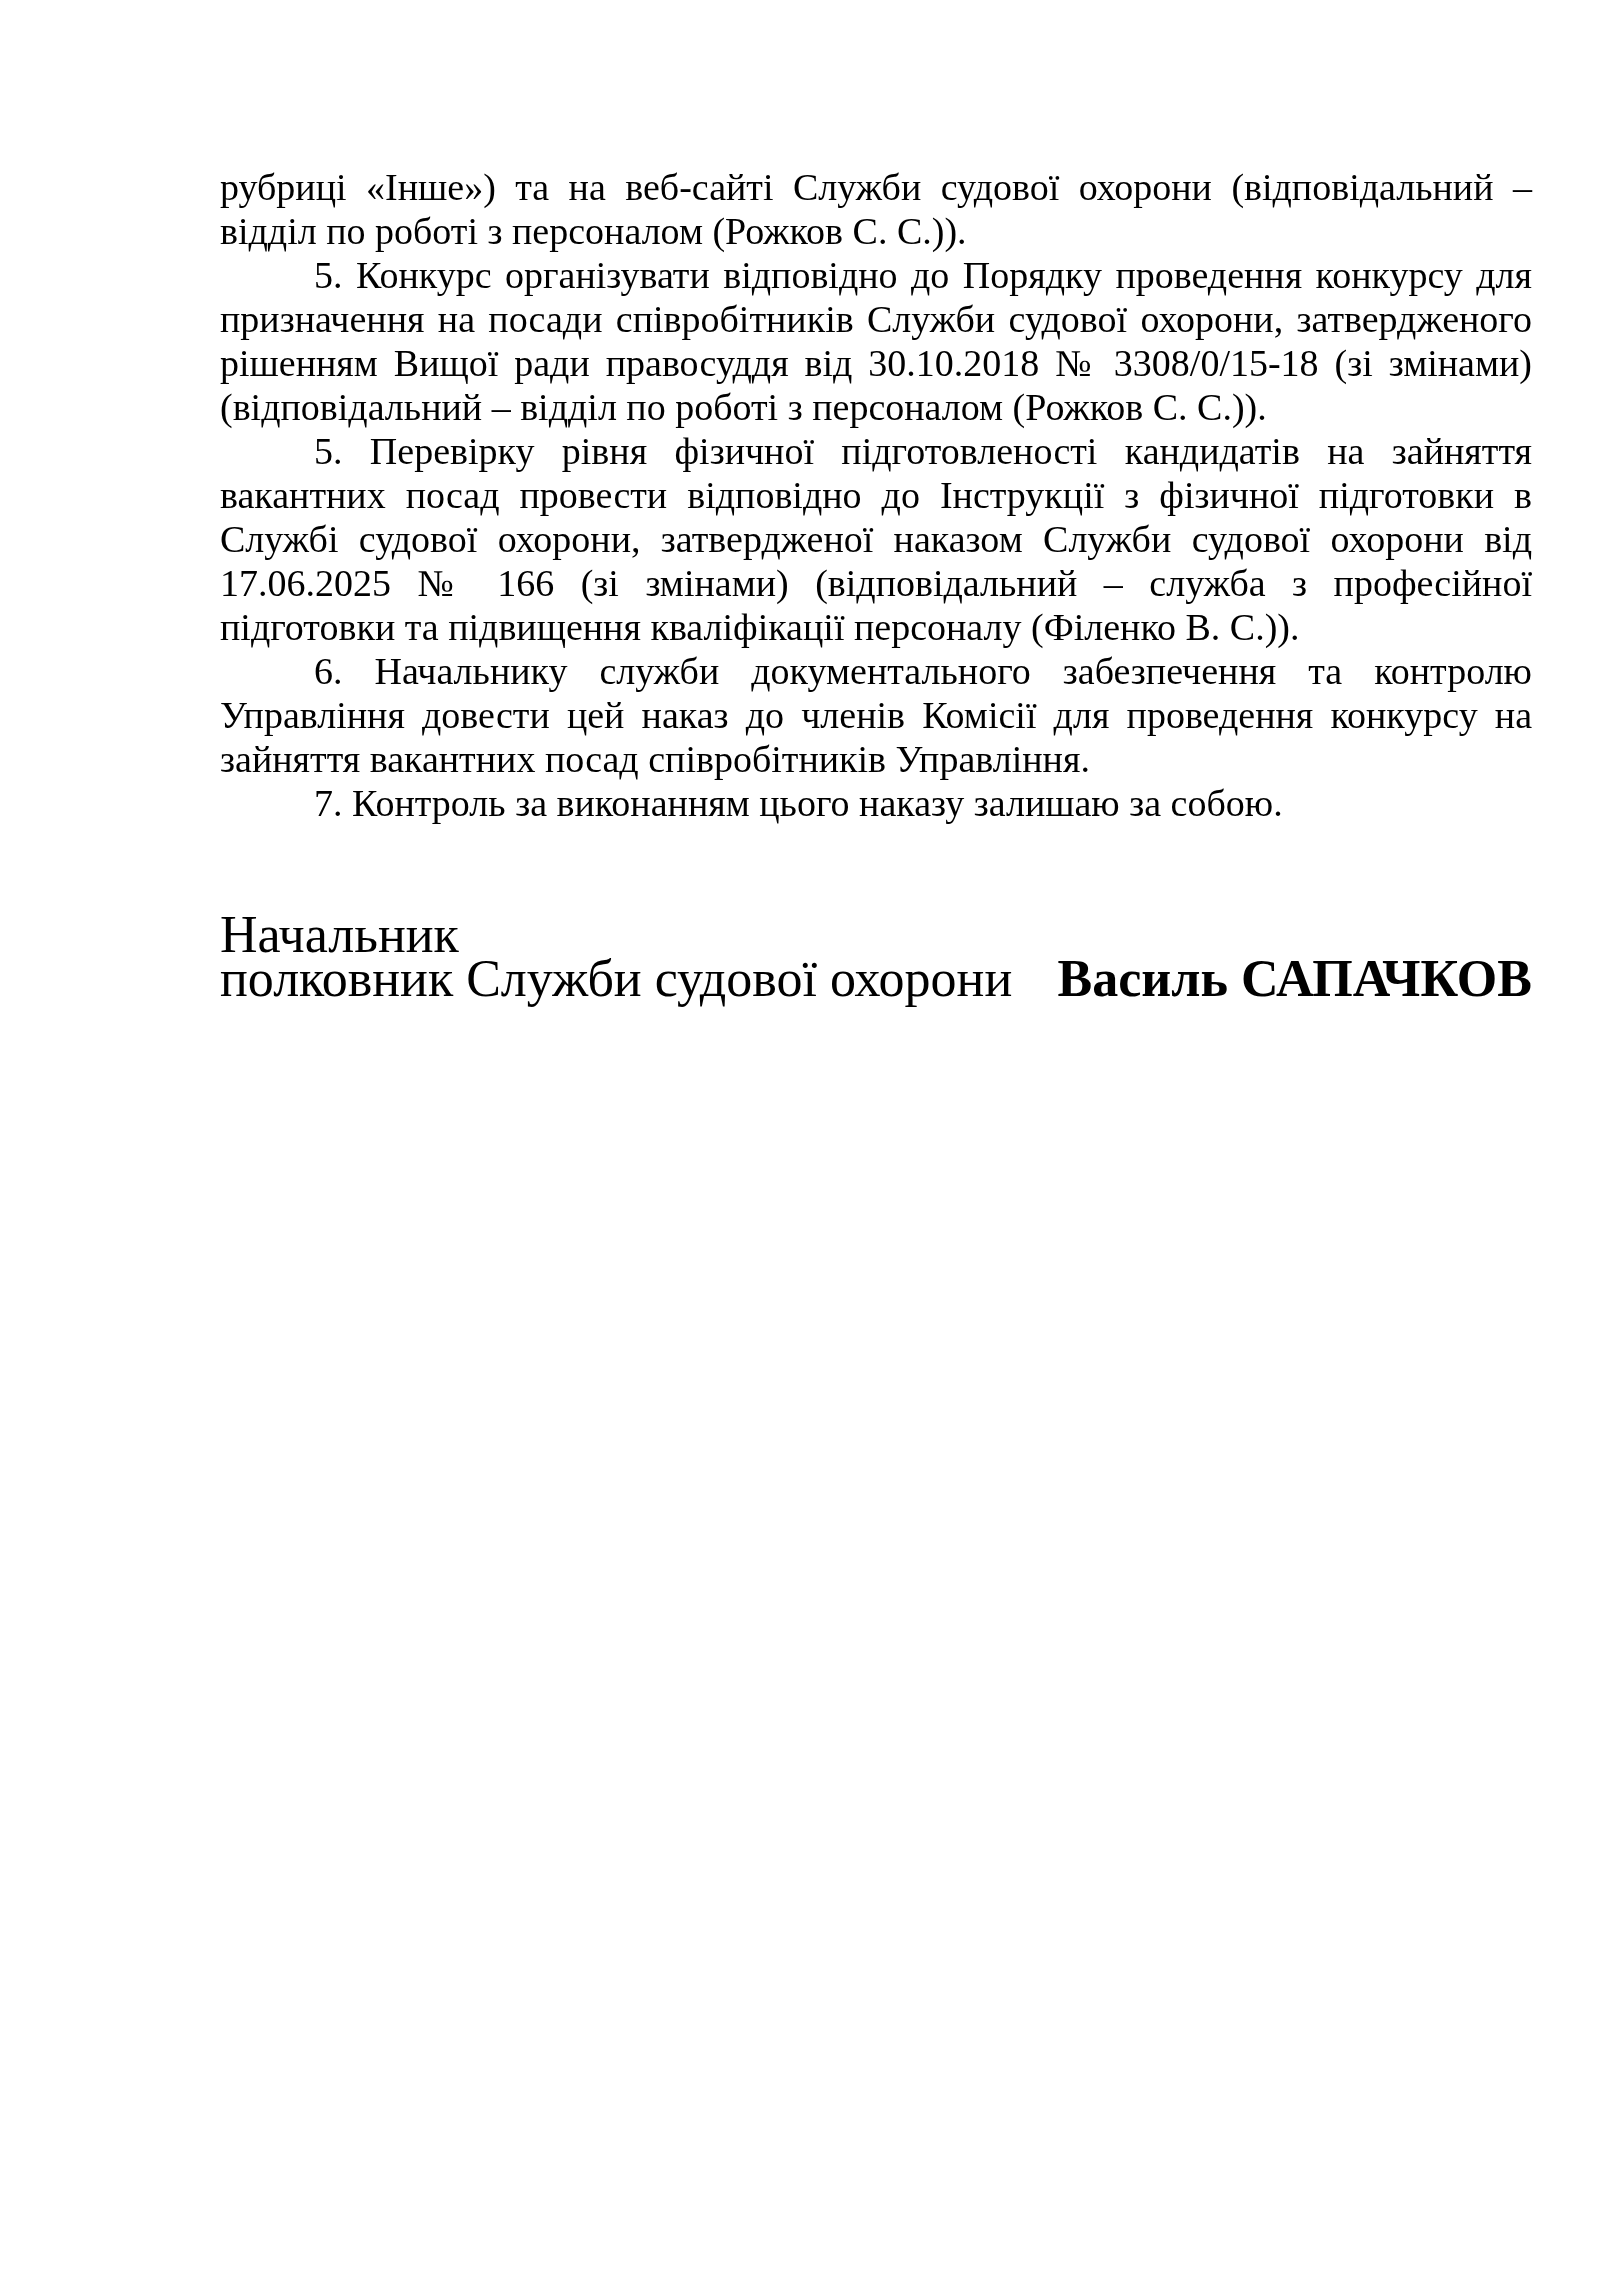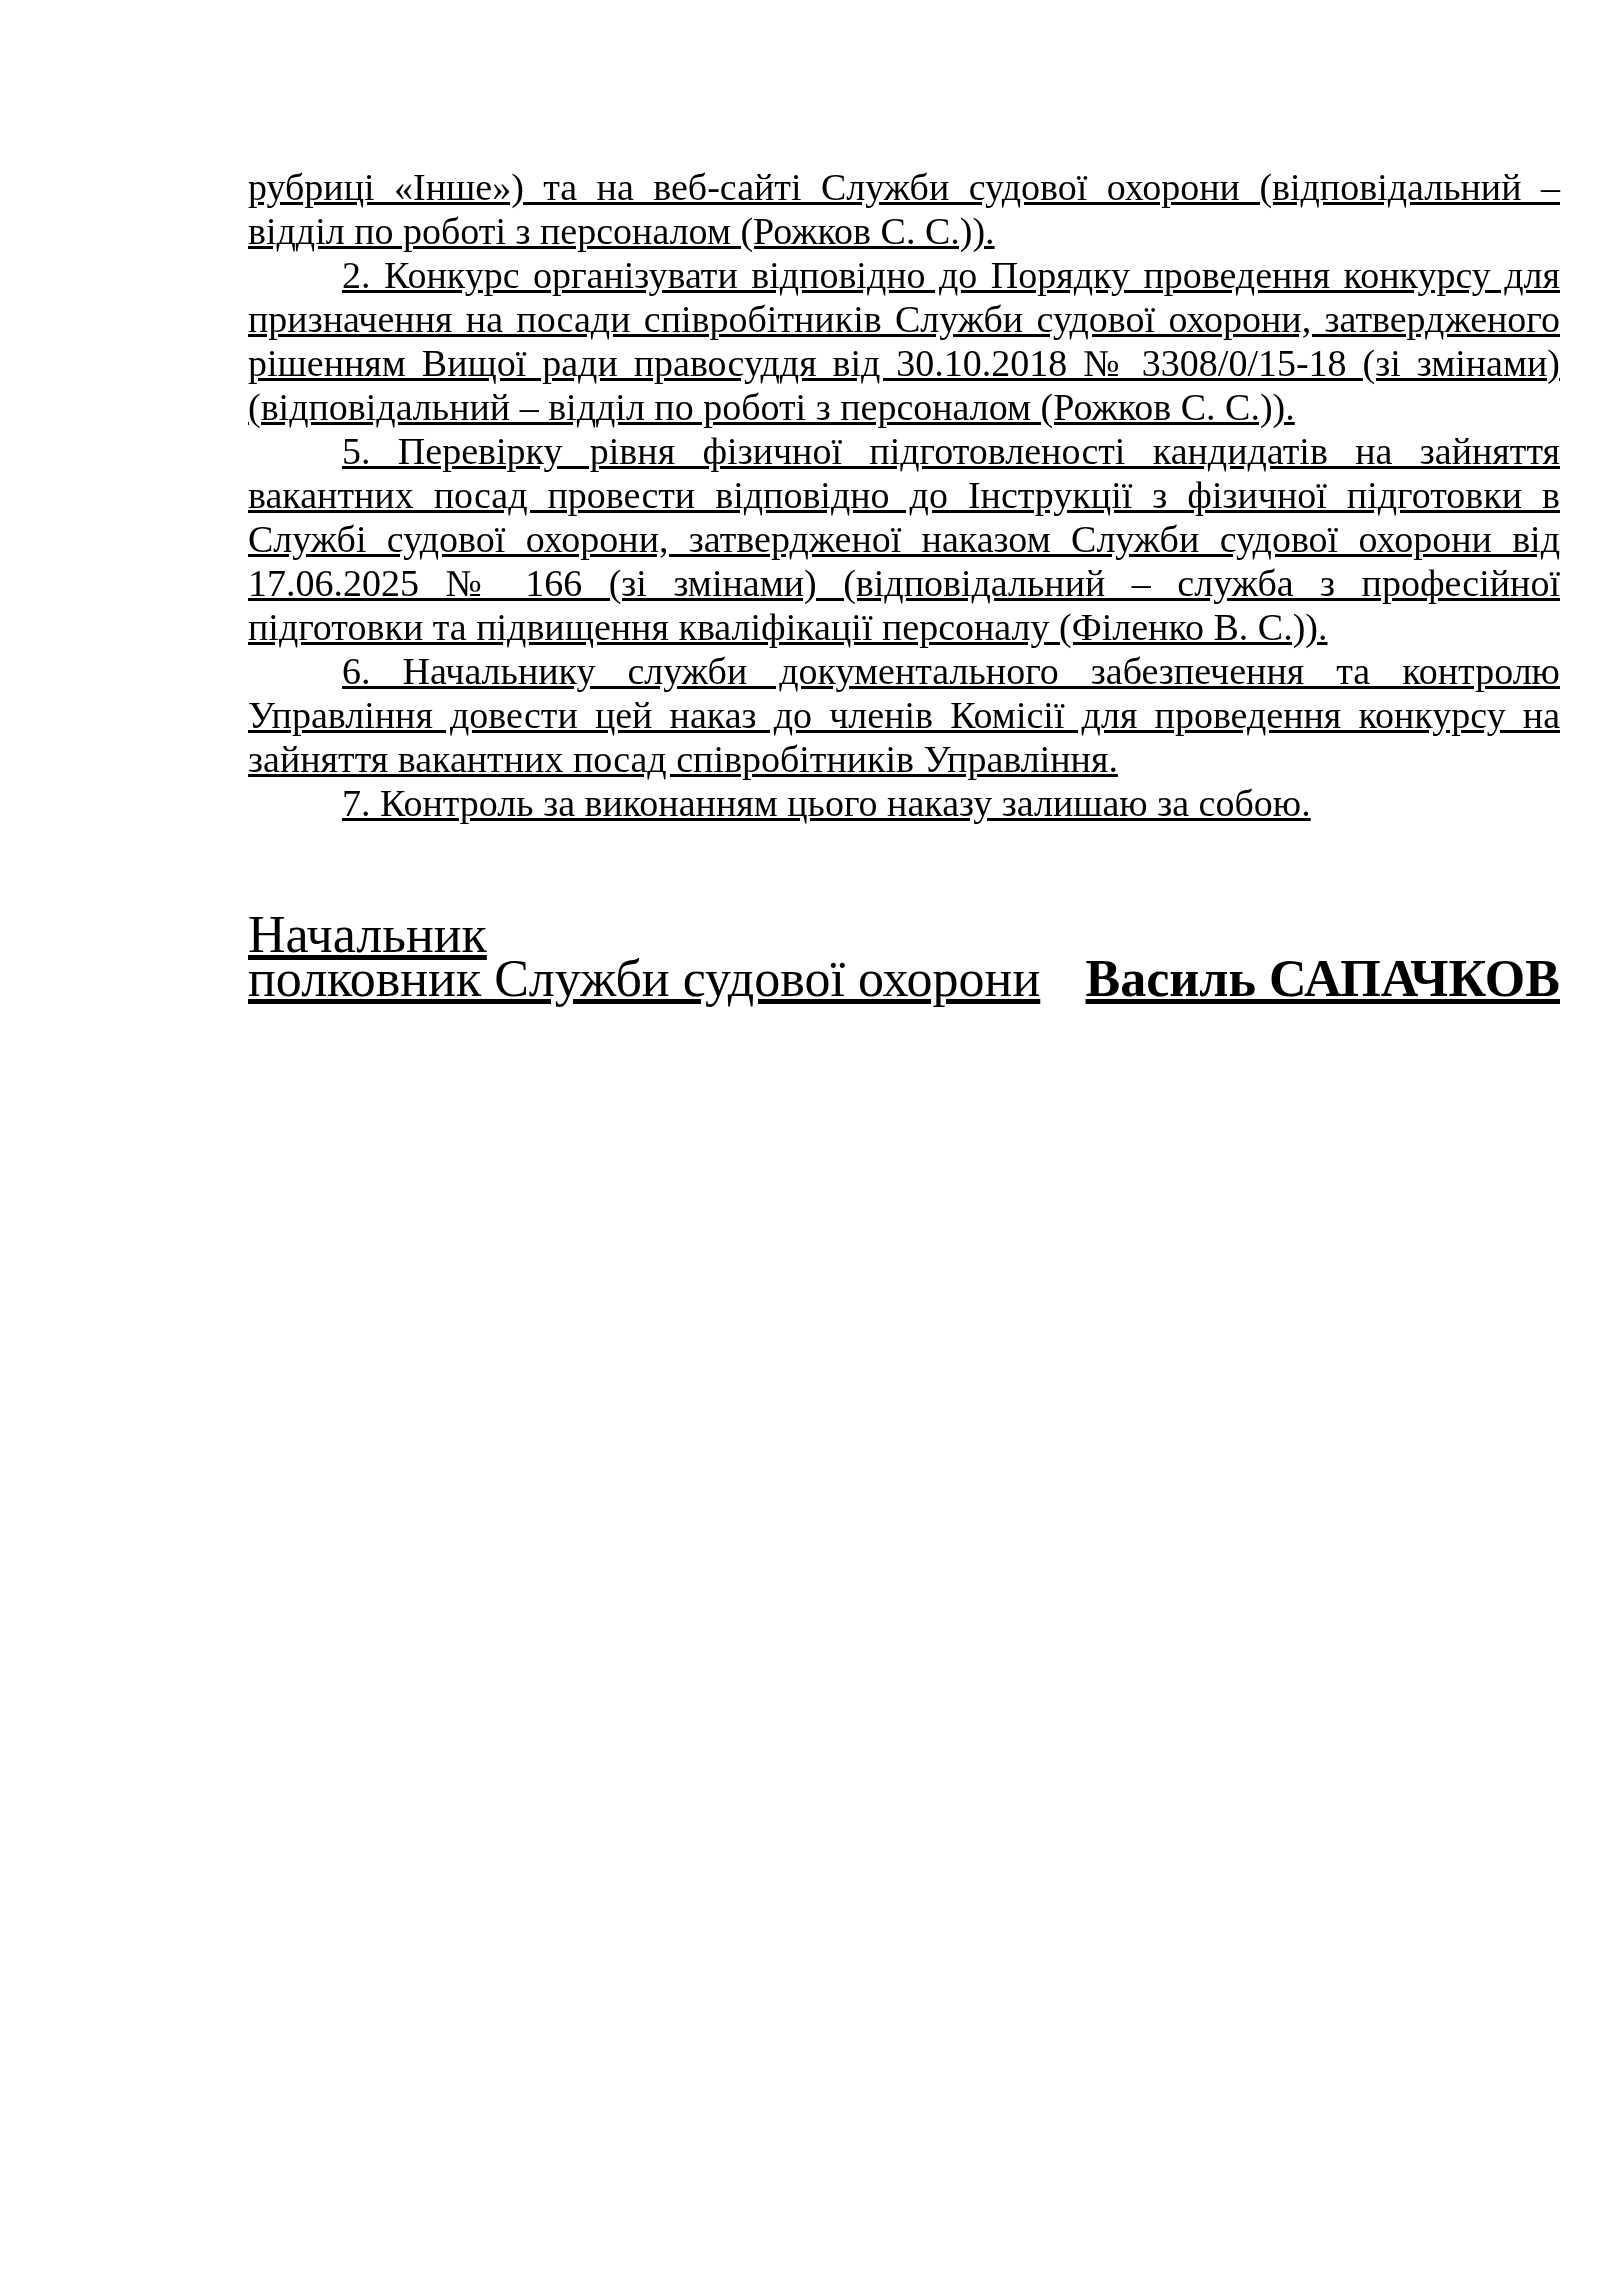--- a/index.html
+++ b/index.html
@@ -12,26 +12,25 @@
     position: relative;
     width: 1623px;
     height: 2295px;
     background: #ffffff;
     color: #000000;
     font-family: "Liberation Serif", "DejaVu Serif", serif;
     overflow: hidden;
   }
   .doc-body {
     position: absolute;
-    left: 248px;
+    left: 220px;
     top: 165px;
     width: 1312px;
     font-size: 38px;
     line-height: 44px;
-    text-decoration: underline;
   }
   .ln {
     margin: 0;
     padding: 0;
     text-align: left;
     white-space: normal;
   }
   
   .j {
     text-align: justify;
@@ -62,21 +61,21 @@
   }
 </style>
 </head>
 <body>
 
 <div class="page">
   <div class="doc-body">
 
     <p class="ln j">рубриці «Інше») та на веб-сайті Служби судової охорони (відповідальний –</p>
     <p class="ln last">відділ по роботі з персоналом (Рожков С. С.)).</p>
-    <p class="ln j ind">2. Конкурс організувати відповідно до Порядку проведення конкурсу для</p>
+    <p class="ln j ind">5. Конкурс організувати відповідно до Порядку проведення конкурсу для</p>
     <p class="ln j">призначення на посади співробітників Служби судової охорони, затвердженого</p>
     <p class="ln j">рішенням Вищої ради правосуддя від 30.10.2018 № 3308/0/15-18 (зі змінами)</p>
     <p class="ln last">(відповідальний – відділ по роботі з персоналом (Рожков С. С.)).</p>
     <p class="ln j ind">5. Перевірку рівня фізичної підготовленості кандидатів на зайняття</p>
     <p class="ln j">вакантних посад провести відповідно до Інструкції з фізичної підготовки в</p>
     <p class="ln j">Службі судової охорони, затвердженої наказом Служби судової охорони від</p>
     <p class="ln j">17.06.2025 № 166 (зі змінами) (відповідальний – служба з професійної</p>
     <p class="ln last">підготовки та підвищення кваліфікації персоналу (Філенко В. С.)).</p>
     <p class="ln j ind">6. Начальнику служби документального забезпечення та контролю</p>
     <p class="ln j">Управління довести цей наказ до членів Комісії для проведення конкурсу на</p>

